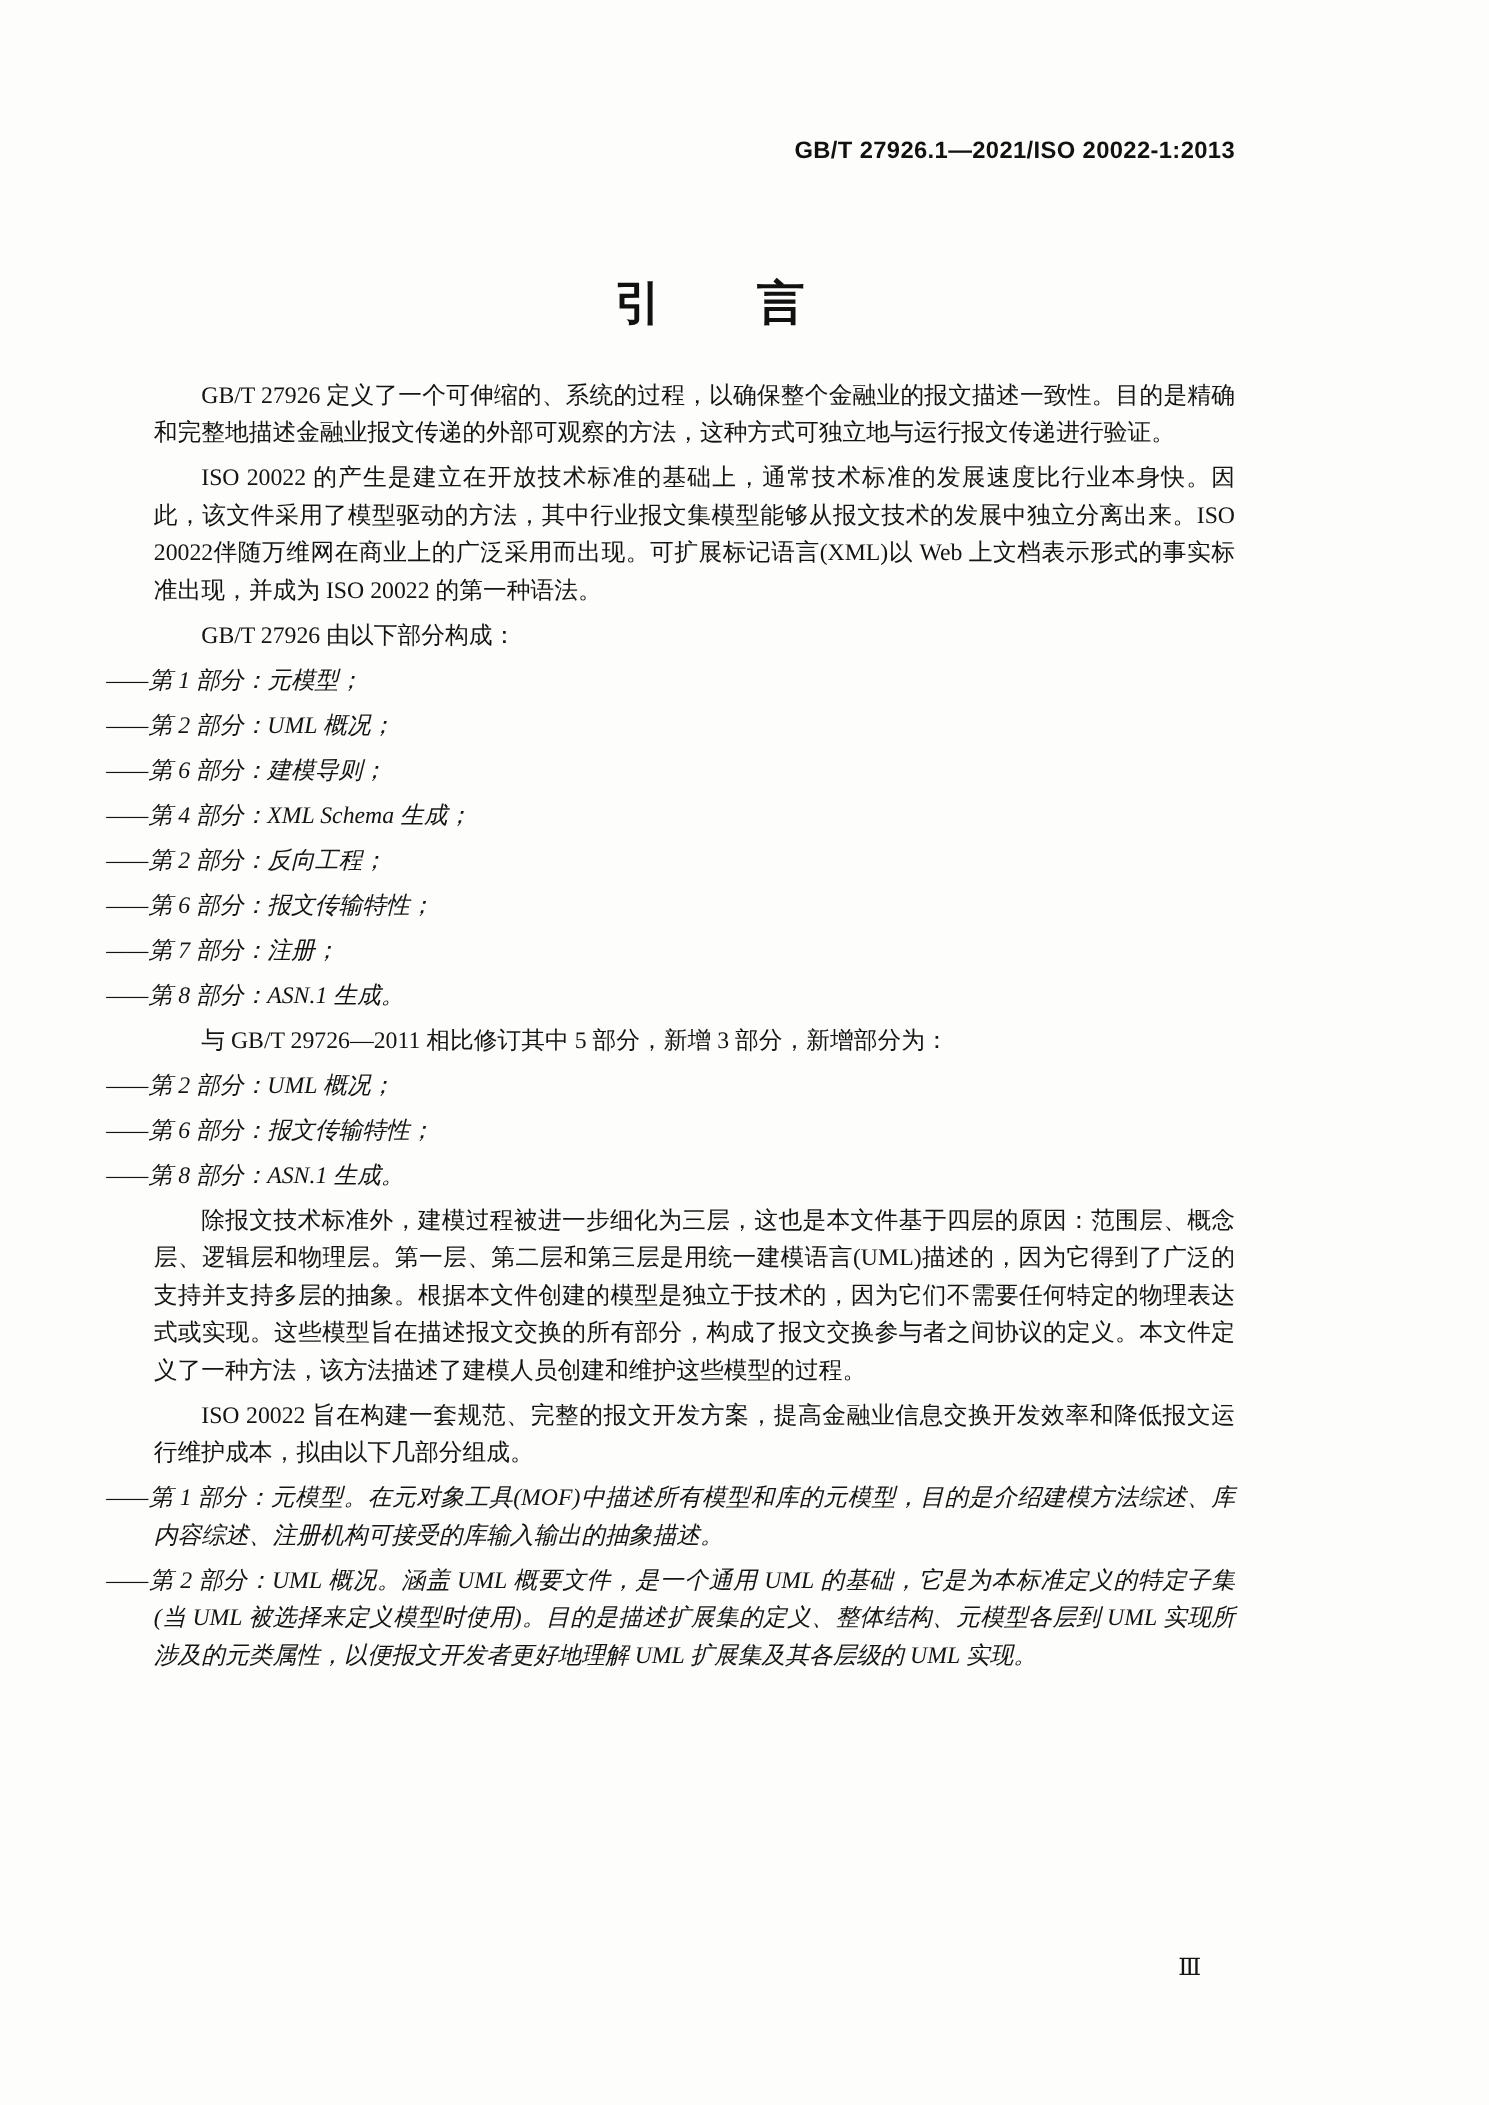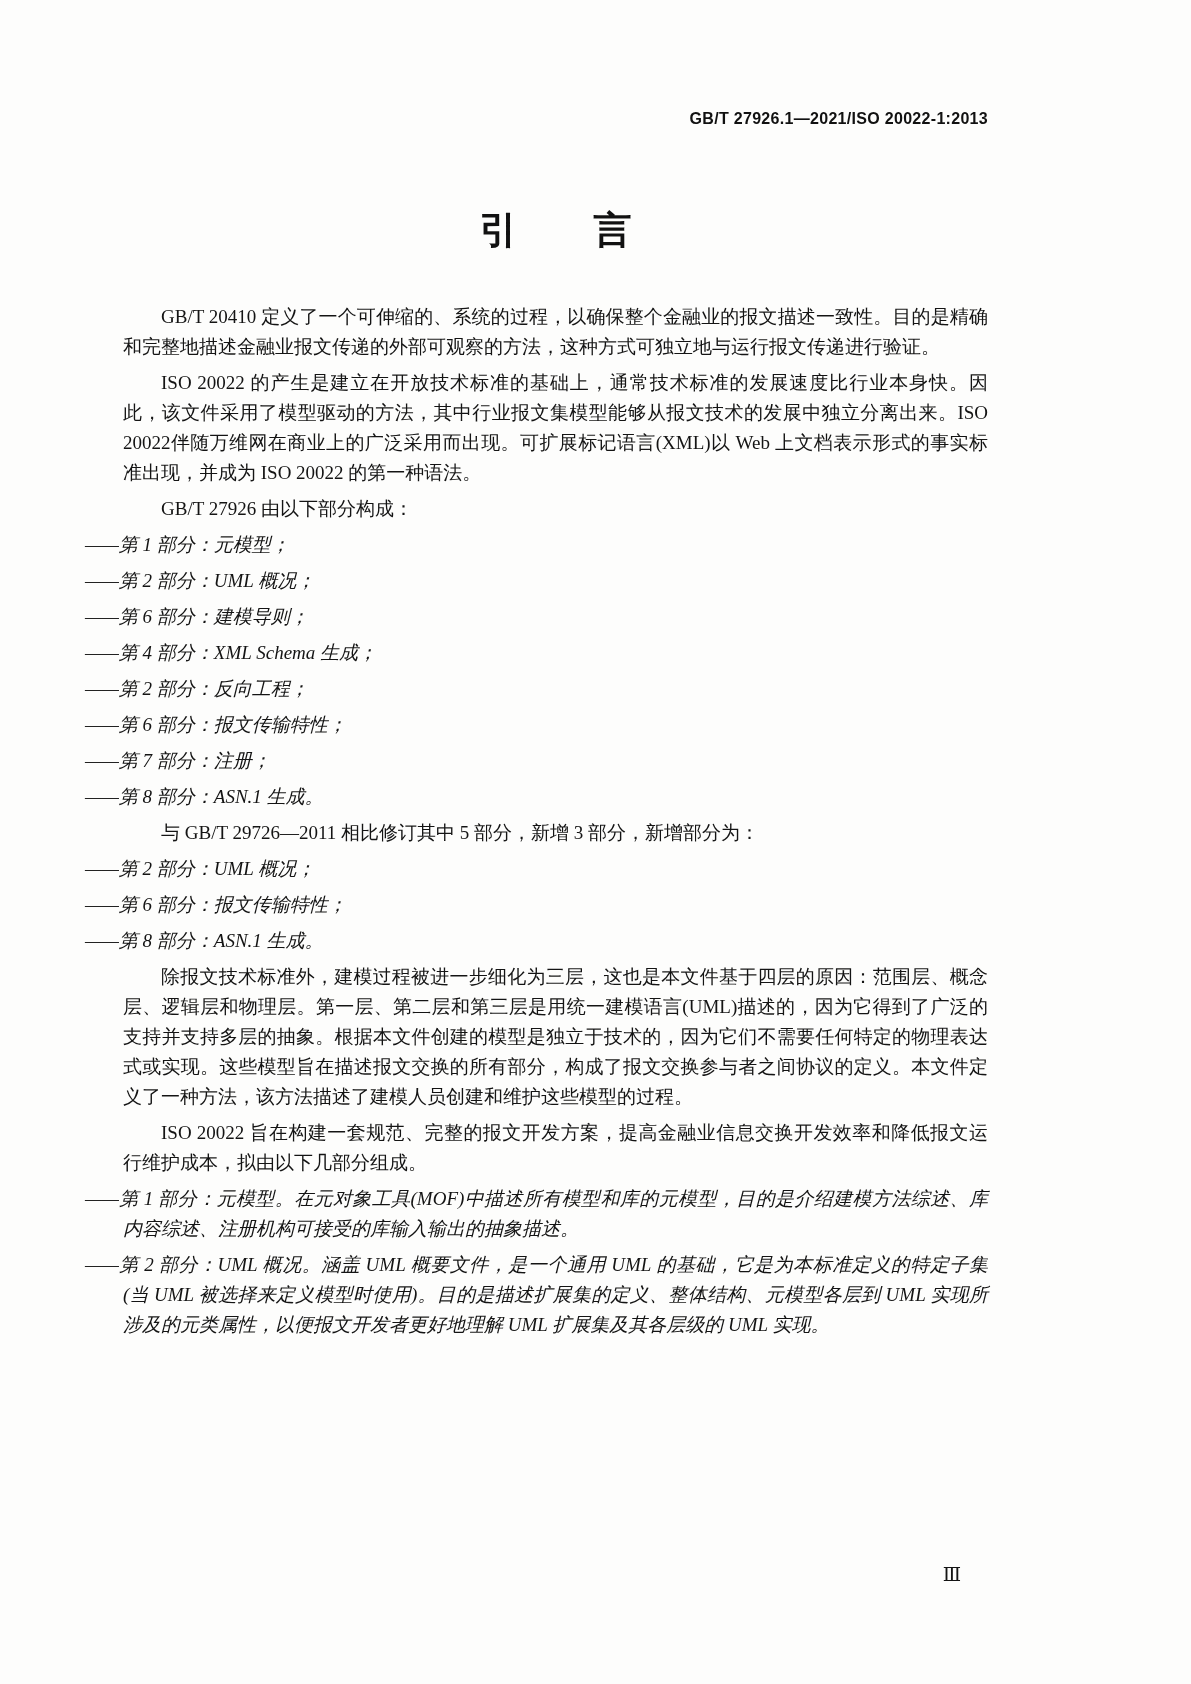--- a/index.html
+++ b/index.html
@@ -17,30 +17,30 @@
     overflow: hidden;
   }
   .doc-header {
     position: absolute;
     top: 110px;
     left: 123px;
     width: 865px;
     text-align: right;
     font-family: "Liberation Sans", "DejaVu Sans", sans-serif;
     font-weight: 700;
-    font-size: 16px;
+    font-size: 19px;
     letter-spacing: 0.3px;
     color: #111;
   }
   .doc-title {
     position: absolute;
     top: 205px;
     left: 123px;
     width: 865px;
-    margin: 0;
+    margin: 12px;
     text-align: center;
     font-family: "Liberation Sans", "DejaVu Sans", sans-serif;
     font-weight: 700;
     font-size: 38px;
     color: #111;
   }
   .content {
     position: absolute;
     top: 302px;
     left: 123px;
@@ -75,21 +75,21 @@
 
 <div class="page">
 
   <div class="doc-header">
     <span>GB/T 27926.1—2021/ISO 20022-1:2013</span>
   </div>
 
   <h1 class="doc-title">引　　言</h1>
 
   <div class="content">
-    <p class="para">GB/T 20410 定义了一个可伸缩的、系统的过程，以确保整个金融业的报文描述一致性。目的是精确和完整地描述金融业报文传递的外部可观察的方法，这种方式可独立地与运行报文传递进行验证。</p>
+    <p class="para">GB/T 27926 定义了一个可伸缩的、系统的过程，以确保整个金融业的报文描述一致性。目的是精确和完整地描述金融业报文传递的外部可观察的方法，这种方式可独立地与运行报文传递进行验证。</p>
     <p class="para">ISO 20022 的产生是建立在开放技术标准的基础上，通常技术标准的发展速度比行业本身快。因此，该文件采用了模型驱动的方法，其中行业报文集模型能够从报文技术的发展中独立分离出来。ISO 20022伴随万维网在商业上的广泛采用而出现。可扩展标记语言(XML)以 Web 上文档表示形式的事实标准出现，并成为 ISO 20022 的第一种语法。</p>
     <p class="para">GB/T 27926 由以下部分构成：</p>
     <div class="list-item">——第 1 部分：元模型；</div>
     <div class="list-item">——第 2 部分：UML 概况；</div>
     <div class="list-item">——第 6 部分：建模导则；</div>
     <div class="list-item">——第 4 部分：XML Schema 生成；</div>
     <div class="list-item">——第 2 部分：反向工程；</div>
     <div class="list-item">——第 6 部分：报文传输特性；</div>
     <div class="list-item">——第 7 部分：注册；</div>
     <div class="list-item">——第 8 部分：ASN.1 生成。</div>

